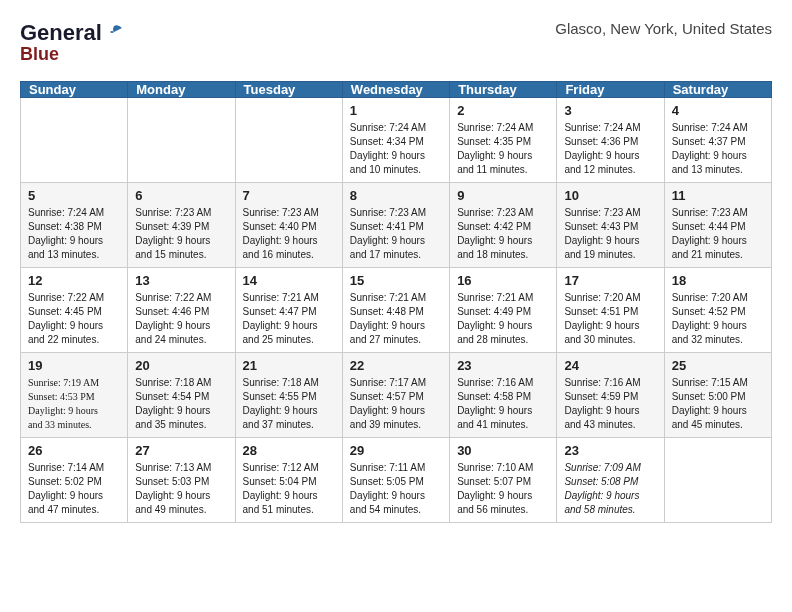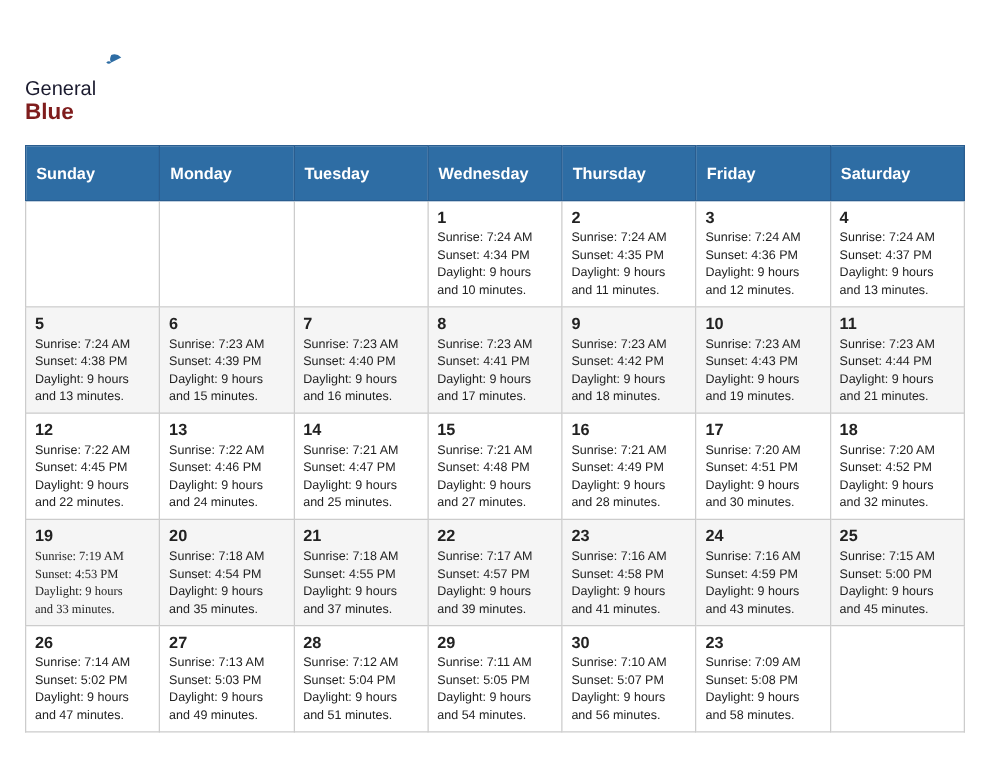--- a/index.html
+++ b/index.html
@@ -35,21 +35,21 @@
     }
     .calendar {
       width: 100%;
       border-collapse: collapse;
       border: 1px solid #ccc;
     }
     .calendar th {
       background-color: #2e6da4;
       color: #fff;
       text-align: left;
-      padding: 14px 8px;
+      padding: 0 8px;
       font-size: 13px;
       border: 1px solid #2a5d8f;
     }
     .calendar td {
       vertical-align: top;
       border: 1px solid #ccc;
       padding: 5px 7px;
       width: 107px;
       min-height: 80px;
       font-size: 10.5px;
@@ -87,31 +87,32 @@
     }
   </style>
 </head>
 <body>
 
 <div class="header">
   <div class="logo">
     <div class="logo-wrapper">
       <div class="logo-text">
         <div class="logo-general-row">
-          <span style="font-size:16px;font-weight:normal;color:#1a1a2e;margin-top:43px;">General</span>
+          <span style="font-size:22px;font-weight:bold;color:#1a1a2e;">General</span>
           <svg width="20" height="18" viewBox="0 0 20 18" style="margin-left:2px;">
             <path d="M10 2 Q14 0 18 4 Q14 6 10 8 Q8 6 10 2Z" fill="#2e6da4"></path>
             <path d="M10 8 Q8 10 6 8 Q8 6 10 8Z" fill="#2e6da4"></path>
           </svg>
         </div>
         <span style="font-size:18px;font-weight:bold;color:#7f1d1d;margin-top:-2px;">Blue</span>
       </div>
     </div>
   </div>
   <div class="title-block">
+    <div class="location-title">Glasco, New York, United States</div>
   </div>
 </div>
 
 <table class="calendar">
   <thead>
     <tr>
       <th>Sunday</th>
       <th>Monday</th>
       <th>Tuesday</th>
       <th>Wednesday</th>
@@ -338,21 +339,21 @@
         </td>
         <td>
           <div class="day-number">30</div>
           <div class="day-info" style="white-space: pre-line;">Sunrise: 7:10 AM
 Sunset: 5:07 PM
 Daylight: 9 hours
 and 56 minutes.</div>
         </td>
         <td>
           <div class="day-number">23</div>
-          <div class="day-info" style="white-space: pre-line;">Sunrise: 7:09 AM
+          <div class="day-info" style="white-space: pre-line; font-style: italic;">Sunrise: 7:09 AM
 Sunset: 5:08 PM
 Daylight: 9 hours
 and 58 minutes.</div>
         </td>
         <td class="empty-cell"></td>
       </tr>
     </tbody>
 </table>
 
 </body></html>

